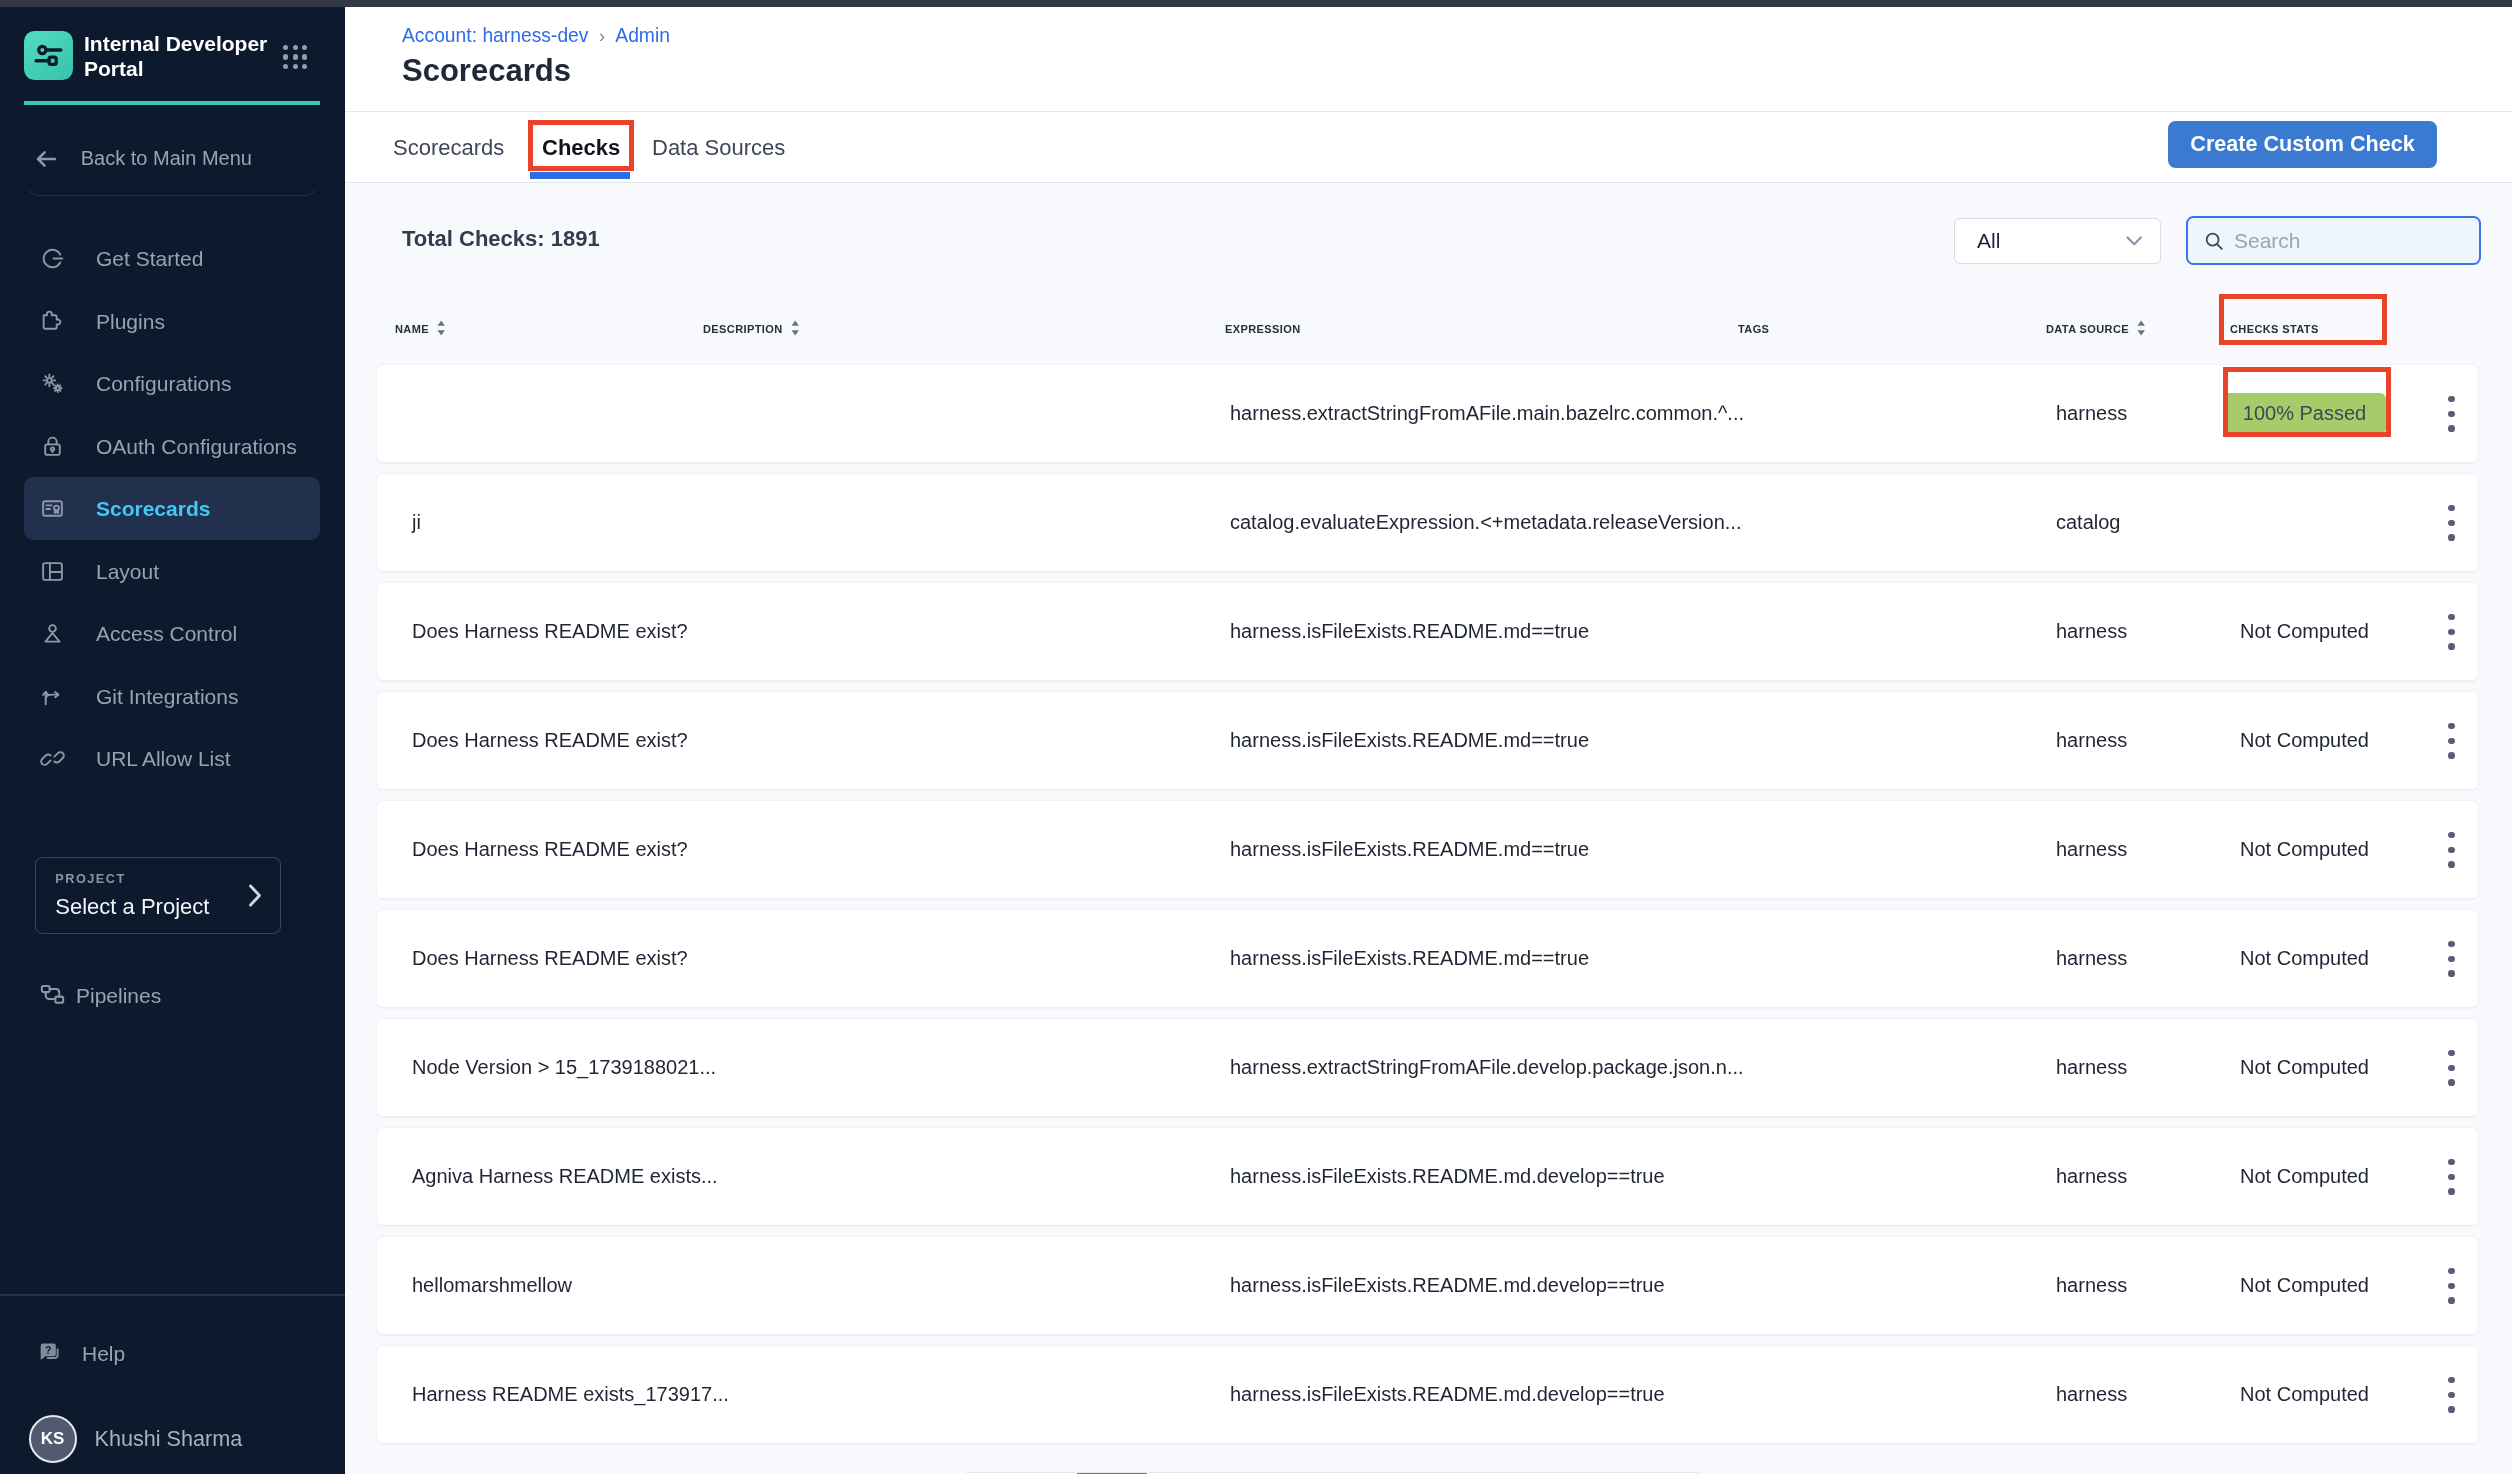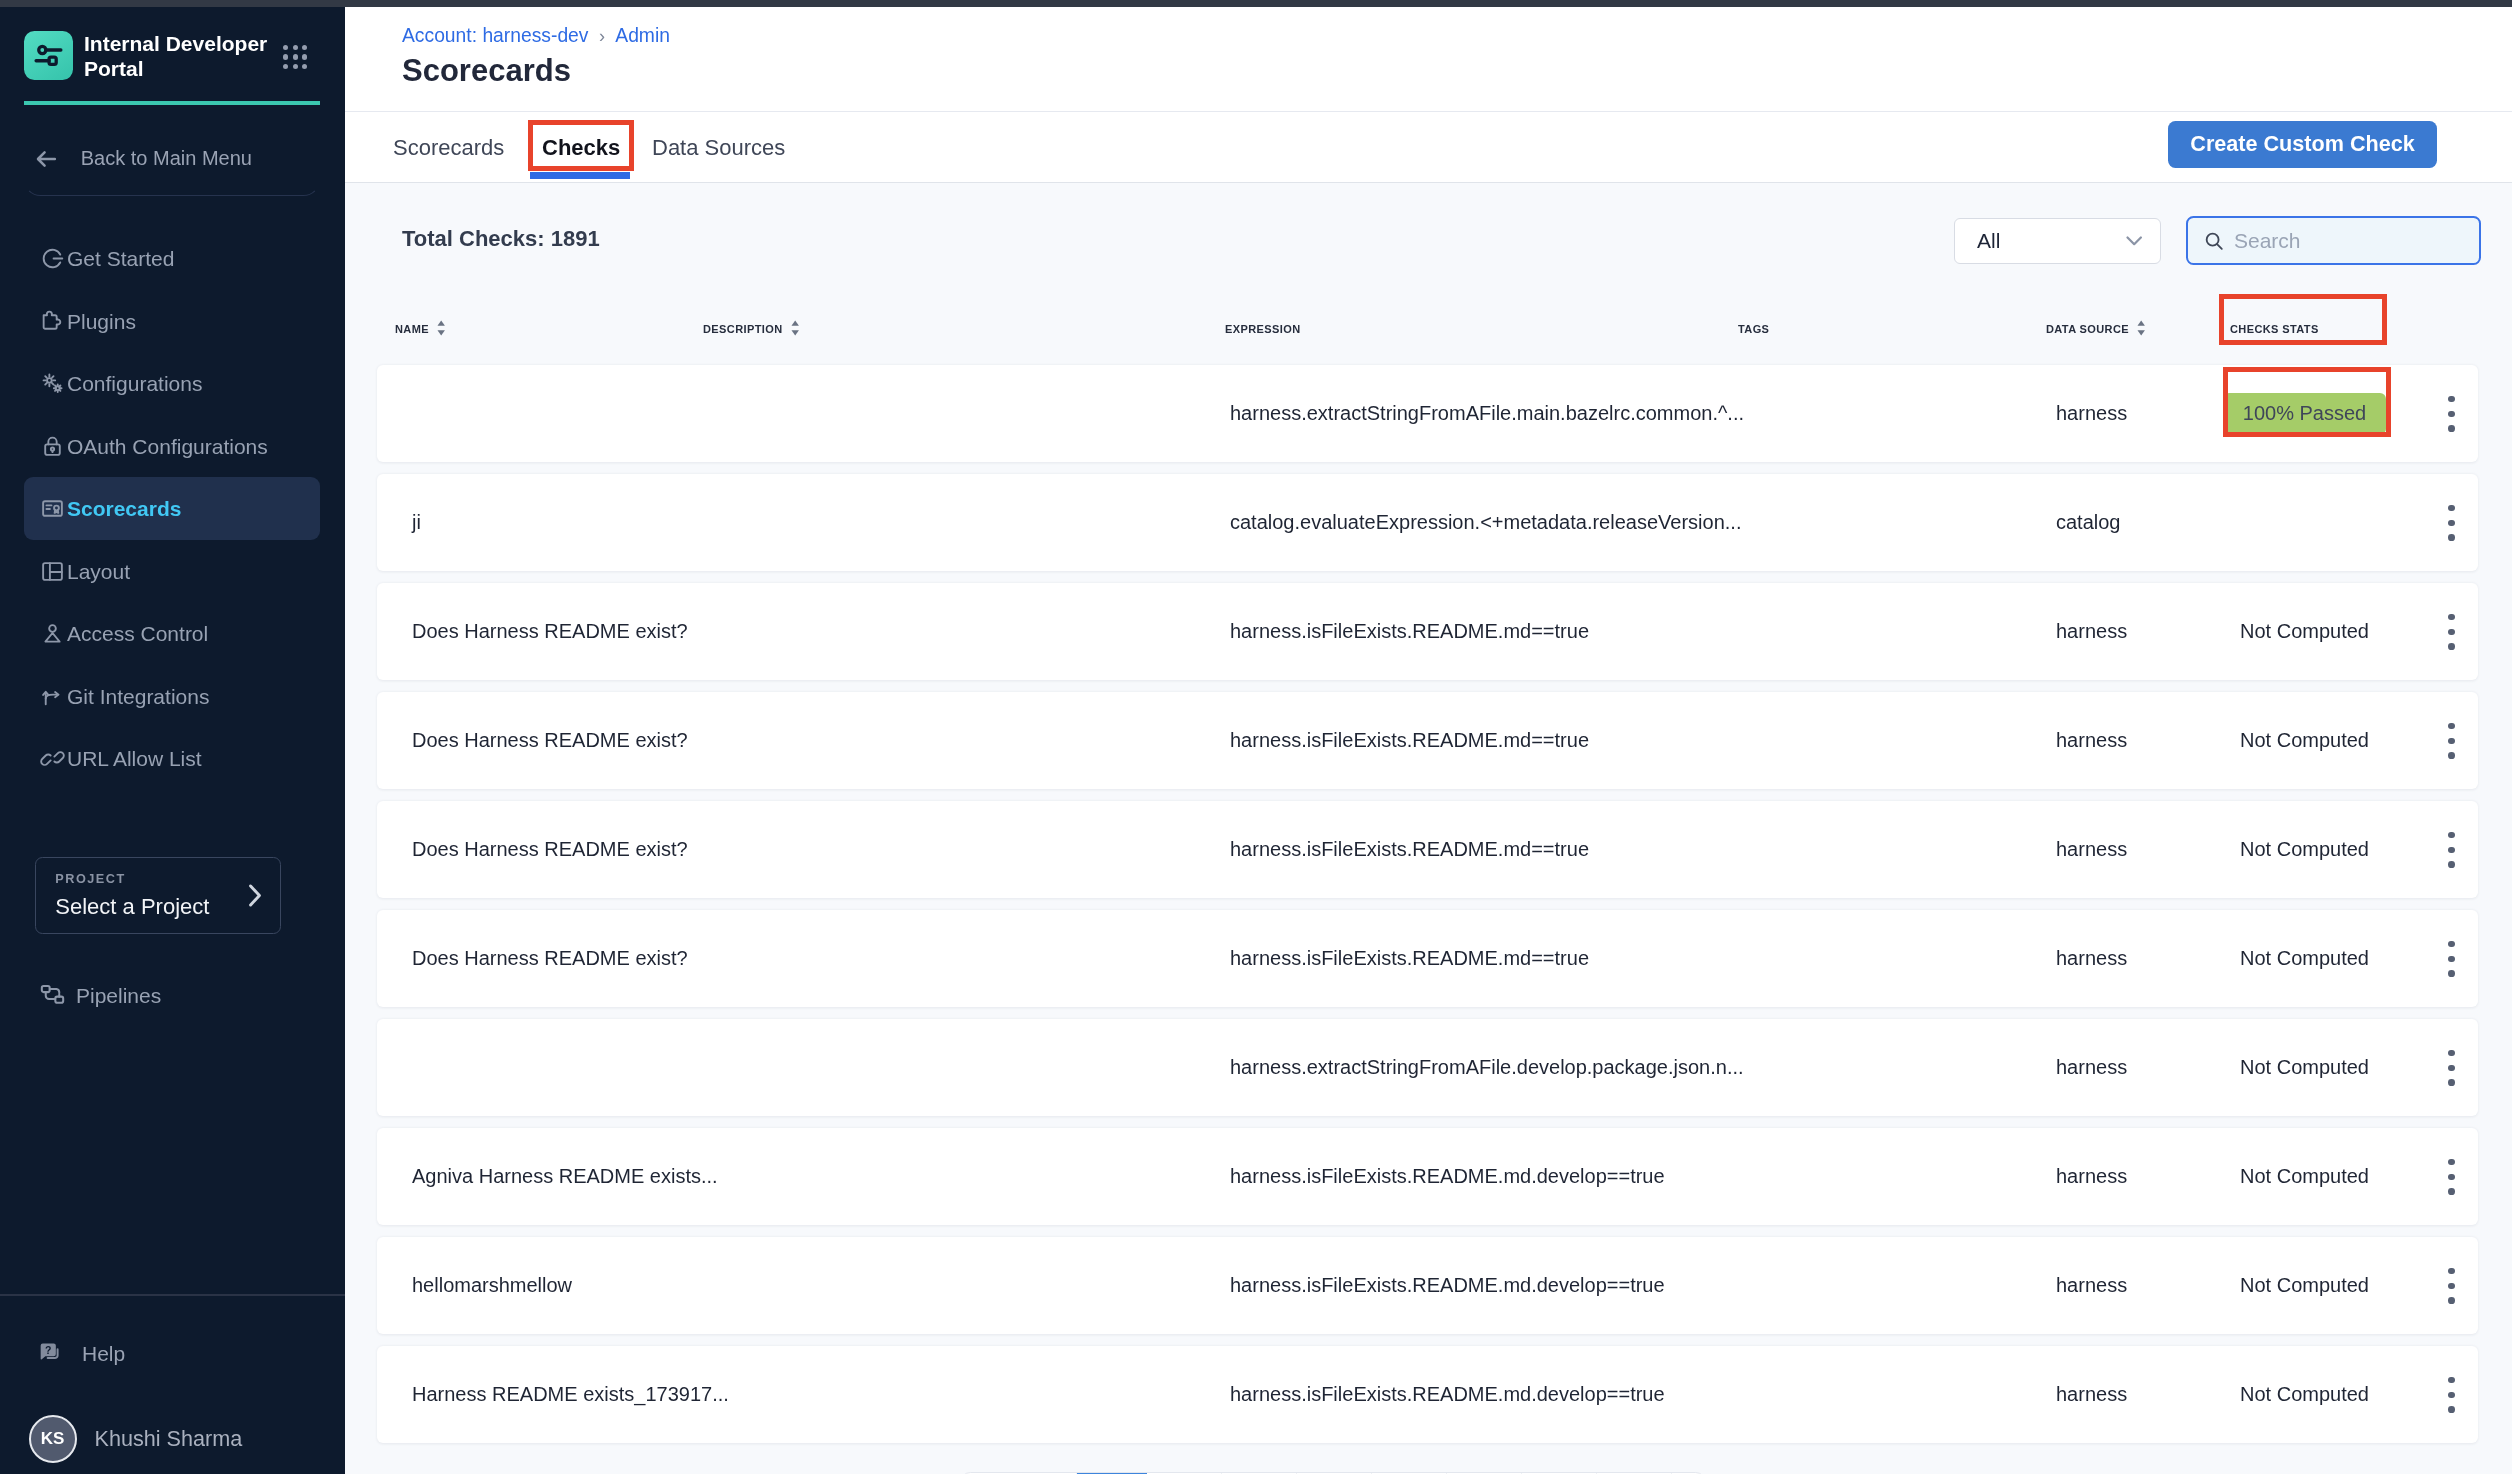--- a/index.html
+++ b/index.html
@@ -24,21 +24,21 @@
   .back-arrow { width:30px; height:22px; margin-left:10.4px; }
   .back-label { color:#9aa3b4; font-size:20px; margin-left:16.4px; }
   .side-divider { position:absolute; left:24px; top:165px; width:296px; height:24px;
                   border-bottom:1.5px solid #26334e; border-left:1.5px solid transparent; border-right:1.5px solid transparent;
                   border-radius:0 0 16.4px 16.4px; }
 
   .menu { position:absolute; left:0; top:220px; width:345px; }
   .menu-item { position:absolute; left:24px; width:296px; height:63px; display:flex; align-items:center;
                border-radius:9px; cursor:pointer; }
   .menu-item .mi-icon { width:27px; height:27px; margin-left:15px; flex:0 0 27px; display:flex; align-items:center; justify-content:center; }
-  .menu-item .mi-label { color:#98a2b3; font-size:21px; margin-left:1px; white-space:nowrap; }
+  .menu-item .mi-label { color:#98a2b3; font-size:21px; margin-left:30px; white-space:nowrap; }
   .menu-item.active { background:#20304d; }
   .menu-item.active .mi-label { color:#41c8f4; font-weight:bold; }
   svg.ic { stroke:#8d97a9; fill:none; stroke-width:1.8; stroke-linecap:round; stroke-linejoin:round; }
 
   .project-card { position:absolute; left:35px; top:850px; width:246px; height:77px; border:1.5px solid #39465f;
                   border-radius:7.4px; cursor:pointer; }
   .project-eyebrow { position:absolute; left:19.3px; top:13.4px; color:#8a93a4; font-size:12.7px; font-weight:bold; letter-spacing:1.5px; }
   .project-label { position:absolute; left:19.3px; top:36px; color:#f2f4f7; font-size:22px; }
   .project-chevron { position:absolute; right:16.4px; top:25px; width:18px; height:25px; }
 
@@ -423,20 +423,21 @@
             <div class="cell c-stats">
               <span>Not Computed</span>
             </div>
             <div class="kebab">
               <i></i>
               <i></i>
               <i></i>
             </div>
           </div>
           <div class="trow" style="top: 836px;">
+            <div class="cell c-name">Node Version &gt; 15_1739188021...</div>
             <div class="cell c-expr">harness.extractStringFromAFile.develop.package.json.n...</div>
             <div class="cell c-ds">harness</div>
             <div class="cell c-stats">
               <span>Not Computed</span>
             </div>
             <div class="kebab">
               <i></i>
               <i></i>
               <i></i>
             </div>

